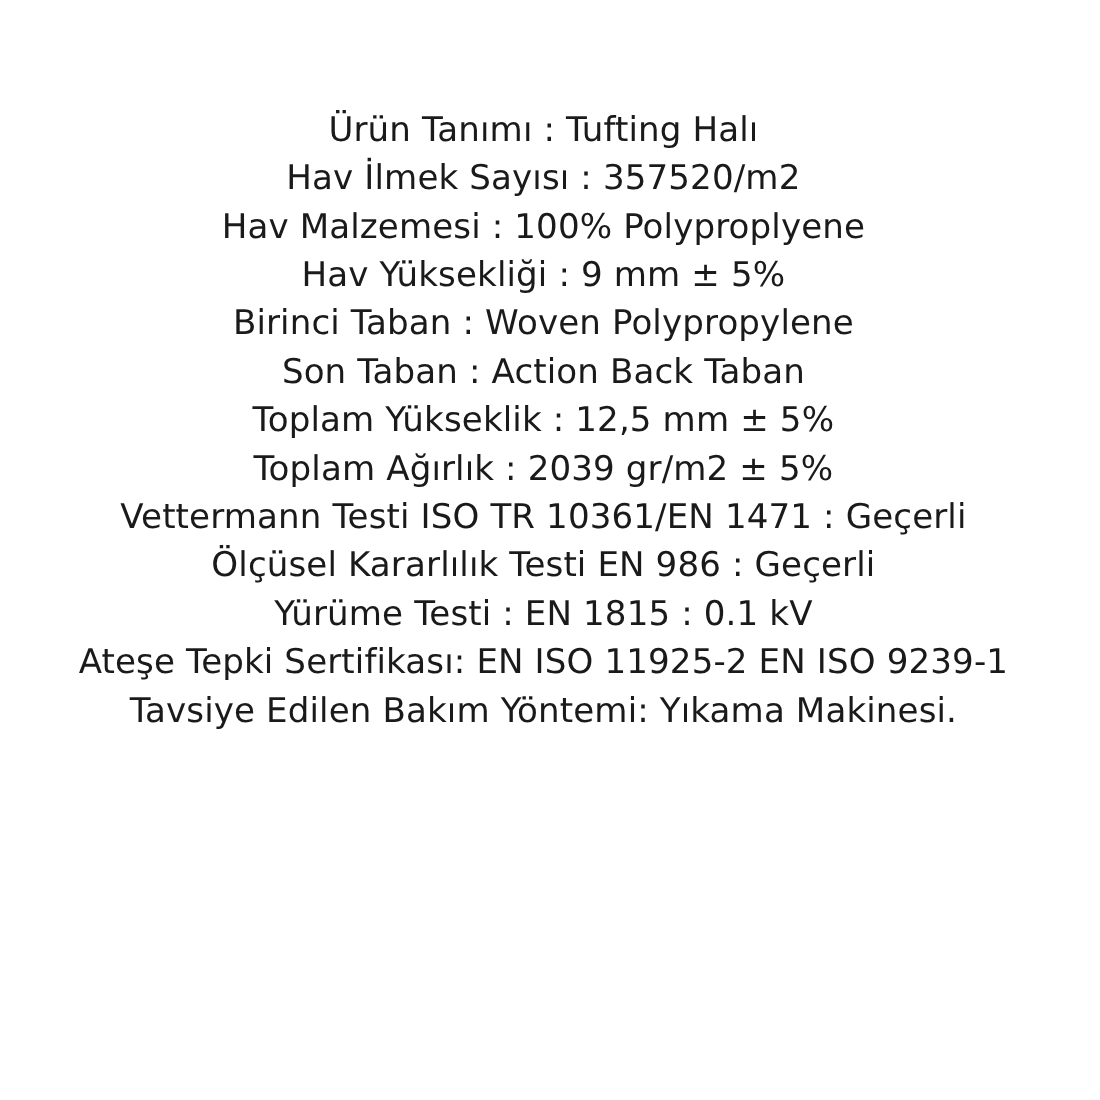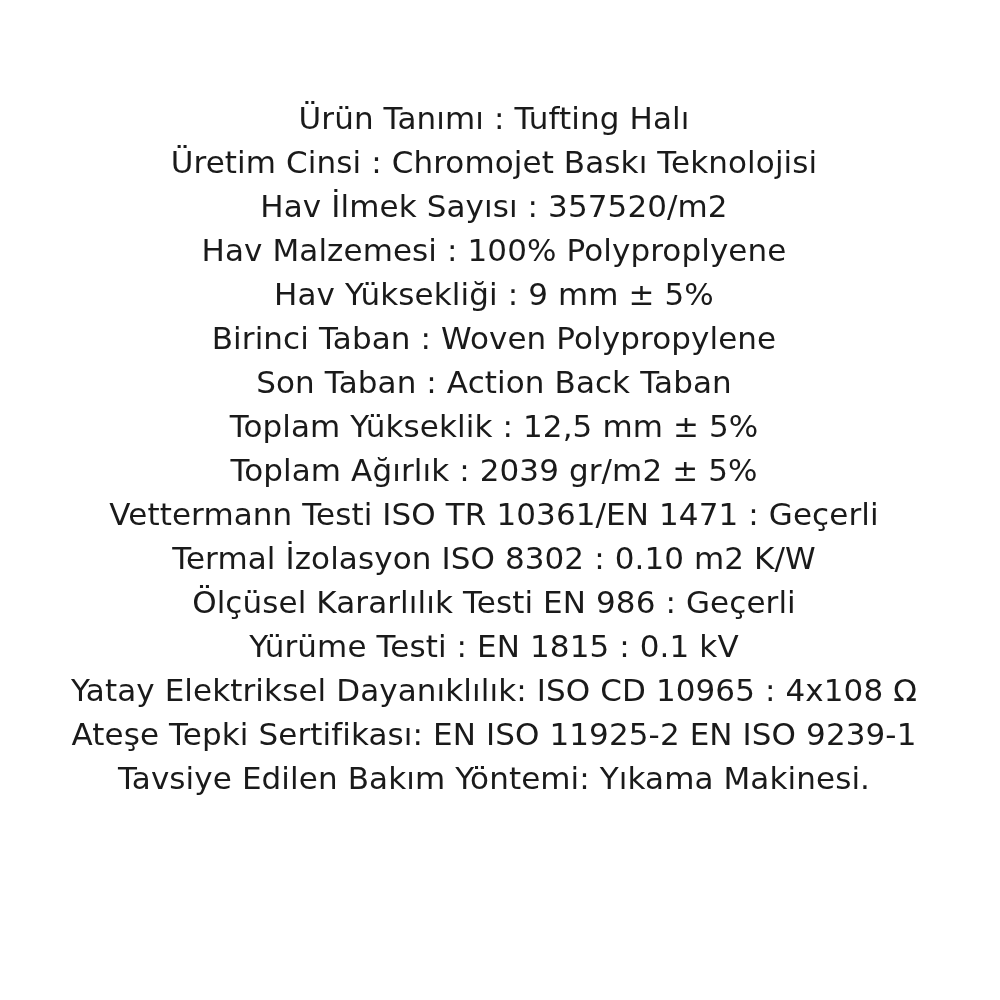--- a/index.html
+++ b/index.html
@@ -34,28 +34,25 @@
     white-space: nowrap;
     color: #1a1a1a;
     font-weight: 400;
   }
 </style>
 </head>
 <body>
 
 <div class="spec-sheet">
   <span class="spec-line">Ürün Tanımı : Tufting Halı</span>
-  <span class="spec-line">Üretim Cinsi : Chromojet Baskı Teknolojisi</span>
   <span class="spec-line">Hav İlmek Sayısı : 357520/m2</span>
   <span class="spec-line">Hav Malzemesi : 100% Polyproplyene</span>
   <span class="spec-line">Hav Yüksekliği : 9 mm ± 5%</span>
   <span class="spec-line">Birinci Taban : Woven Polypropylene</span>
   <span class="spec-line">Son Taban : Action Back Taban</span>
   <span class="spec-line">Toplam Yükseklik : 12,5 mm ± 5%</span>
   <span class="spec-line">Toplam Ağırlık : 2039 gr/m2  ± 5%</span>
   <span class="spec-line">Vettermann Testi ISO TR 10361/EN 1471 : Geçerli</span>
-  <span class="spec-line">Termal İzolasyon ISO 8302 : 0.10 m2 K/W</span>
   <span class="spec-line">Ölçüsel Kararlılık Testi EN 986 : Geçerli</span>
   <span class="spec-line">Yürüme Testi : EN 1815 : 0.1 kV</span>
-  <span class="spec-line">Yatay Elektriksel Dayanıklılık:  ISO CD 10965 : 4x108 Ω</span>
   <span class="spec-line">Ateşe Tepki Sertifikası: EN ISO 11925-2 EN ISO 9239-1</span>
   <span class="spec-line">Tavsiye Edilen Bakım Yöntemi: Yıkama Makinesi.</span>
 </div>
 
 </body></html>

